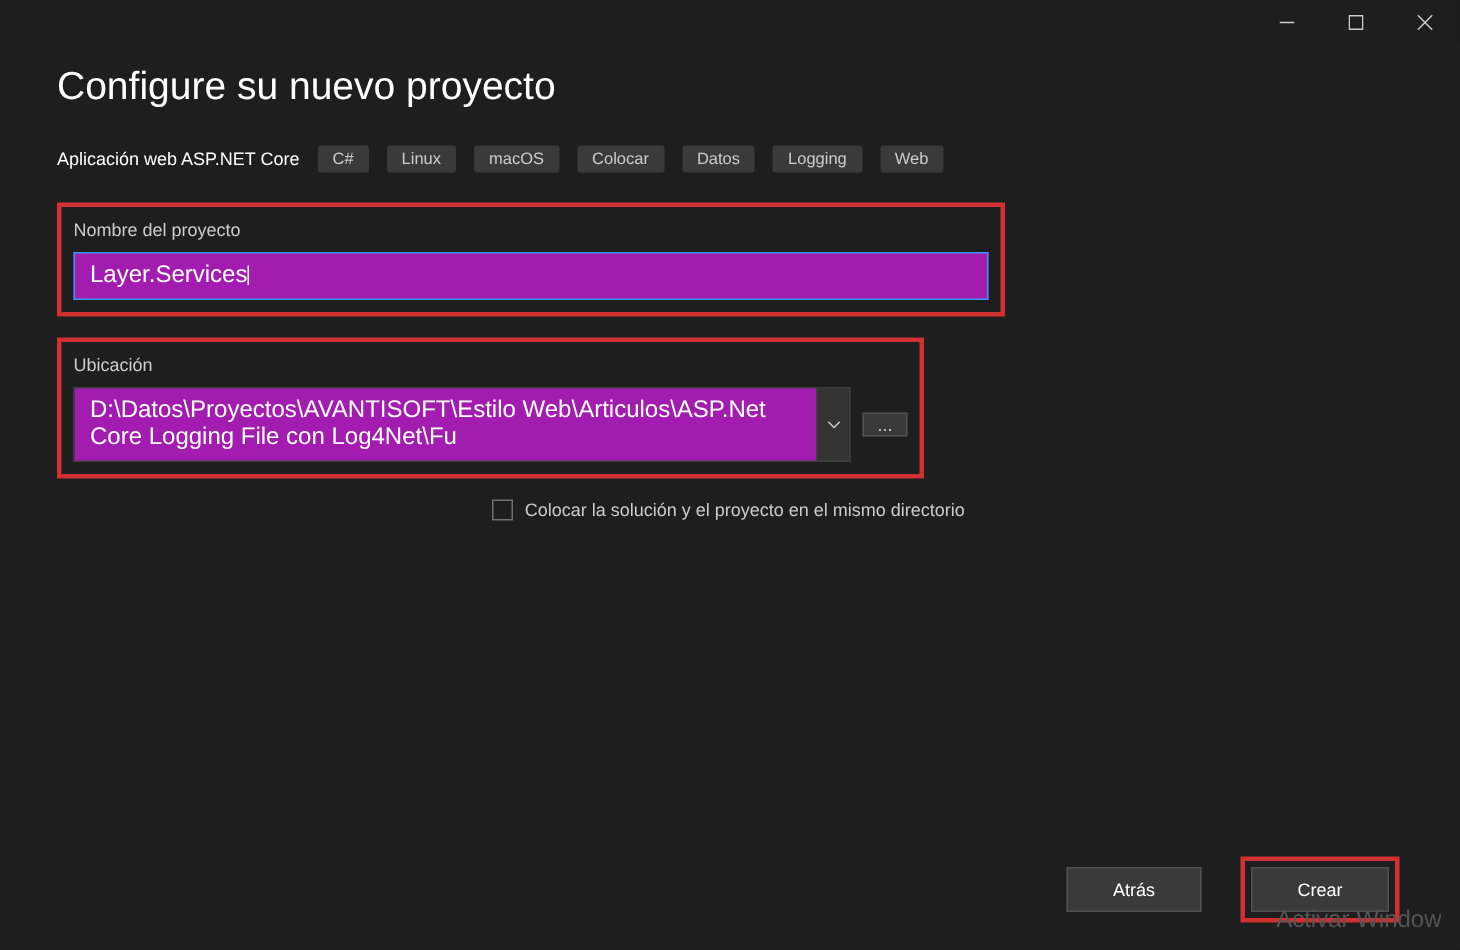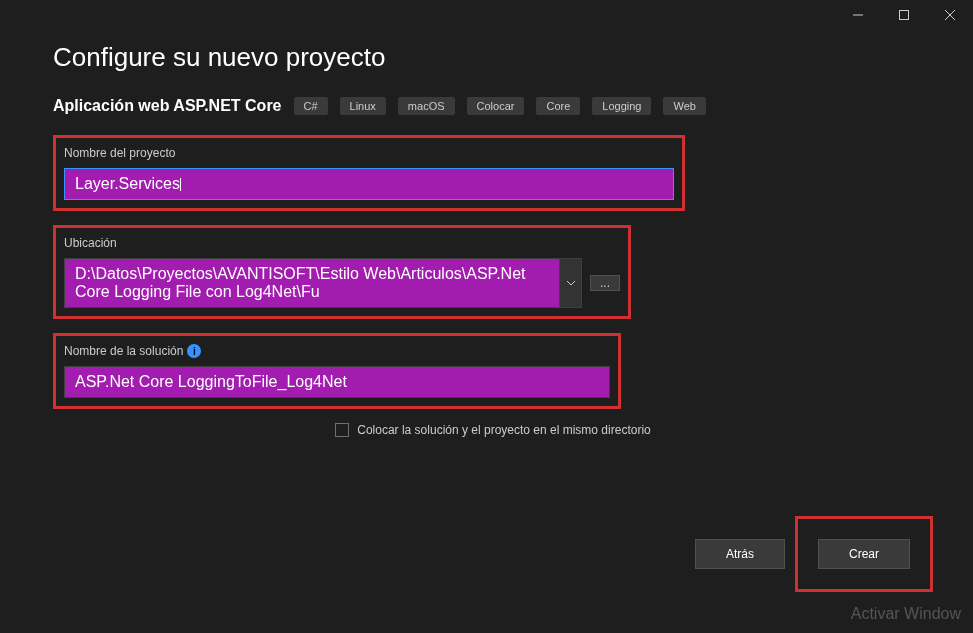--- a/index.html
+++ b/index.html
@@ -30,39 +30,39 @@
     .titlebar-btn {
       width: 46px;
       height: 30px;
       display: flex;
       align-items: center;
       justify-content: center;
       color: #cccccc;
       cursor: pointer;
     }
     .main-content {
-      padding: 12px 50px 0 53px;
+      padding: 12px 50px 0 38px;
     }
     .page-title {
       font-size: 26px;
       font-weight: 400;
       color: #ffffff;
       margin-bottom: 24px;
     }
     .subtitle-row {
       display: flex;
       align-items: center;
       gap: 12px;
       margin-bottom: 20px;
       flex-wrap: wrap;
     }
     .subtitle {
-      font-size: 16px;
-      color: #ffffff;
-      font-weight: 700;
+      font-size: 12px;
+      color: #ffffff;
+      font-weight: 400;
     }
     .tag {
       background: #3a3a3a;
       color: #cccccc;
       font-size: 11px;
       padding: 3px 10px;
       border-radius: 2px;
     }
     .form-section {
       margin-bottom: 14px;
@@ -163,39 +163,39 @@
       border: 1px solid #707070;
       background: transparent;
       cursor: pointer;
     }
     .checkbox-label {
       font-size: 12px;
       color: #cccccc;
     }
     .button-bar {
       position: absolute;
-      bottom: 41px;
+      bottom: 18px;
       right: 40px;
       display: flex;
-      gap: 10px;
+      gap: 26px;
       align-items: center;
     }
     .btn {
       padding: 7px 30px;
       background: #3a3a3a;
       border: 1px solid #505050;
       color: #ffffff;
       font-size: 12px;
       cursor: pointer;
       min-width: 90px;
       text-align: center;
     }
     .red-box-btn {
       border: 3px solid #d03030;
-      padding: 20px;
+      padding: 4px;
     }
     .watermark {
       position: absolute;
       bottom: 10px;
       right: 12px;
       color: #555555;
       font-size: 16px;
       padding-right: 0;
       overflow: hidden;
       white-space: nowrap;
@@ -235,21 +235,21 @@
 
 <div class="main-content">
   <h1 class="page-title">Configure su nuevo proyecto</h1>
 
   <div class="subtitle-row">
     <span class="subtitle">Aplicación web ASP.NET Core</span>
     <span class="tag">C#</span>
     <span class="tag">Linux</span>
     <span class="tag">macOS</span>
     <span class="tag">Colocar</span>
-    <span class="tag">Core</span>
+    <span class="tag">Datos</span>
     <span class="tag">Logging</span>
     <span class="tag">Web</span>
   </div>
 
   <div class="form-section">
     <div class="red-box red-box-project">
       <div class="form-label">Nombre del proyecto</div>
       <div class="text-input focused">
         <span>Layer.Services</span><span class="cursor-line"></span>
       </div>
@@ -266,29 +266,20 @@
             <svg width="8" height="5" viewBox="0 0 8 5">
                 <path d="M0 0 L4 4 L8 0" fill="none" stroke="#cccccc" stroke-width="1"></path>
               </svg>
           </div>
         </div>
         <div class="browse-btn">...</div>
       </div>
     </div>
   </div>
 
-  <div class="form-section">
-    <div class="red-box red-box-solution">
-      <div class="form-label">
-        <span>Nombre de la solución</span>
-        <span class="info-icon">i</span>
-      </div>
-      <div class="text-input">ASP.Net Core LoggingToFile_Log4Net</div>
-    </div>
-  </div>
 
   <div class="checkbox-row">
     <div class="checkbox"></div>
     <span class="checkbox-label">Colocar la solución y el proyecto en el mismo directorio</span>
   </div>
 </div>
 
 <div class="button-bar">
   <div class="btn">Atrás</div>
   <div class="red-box-btn">

